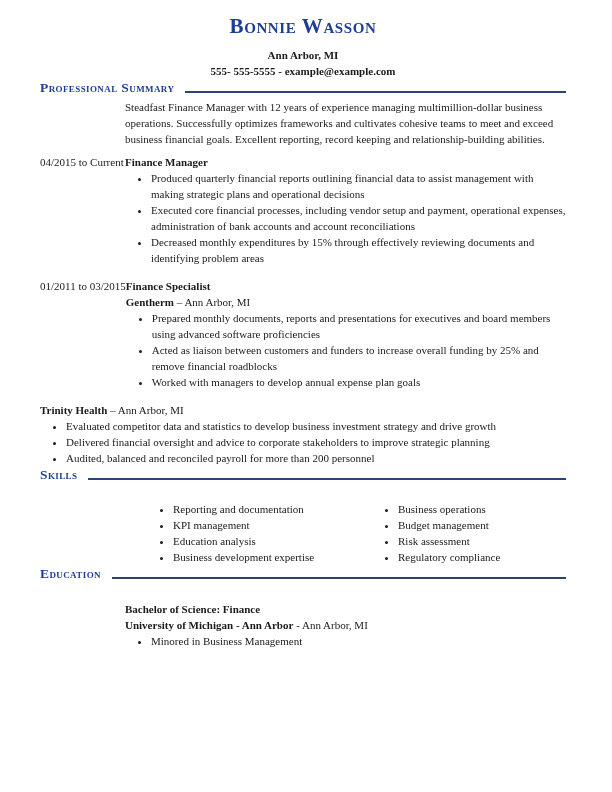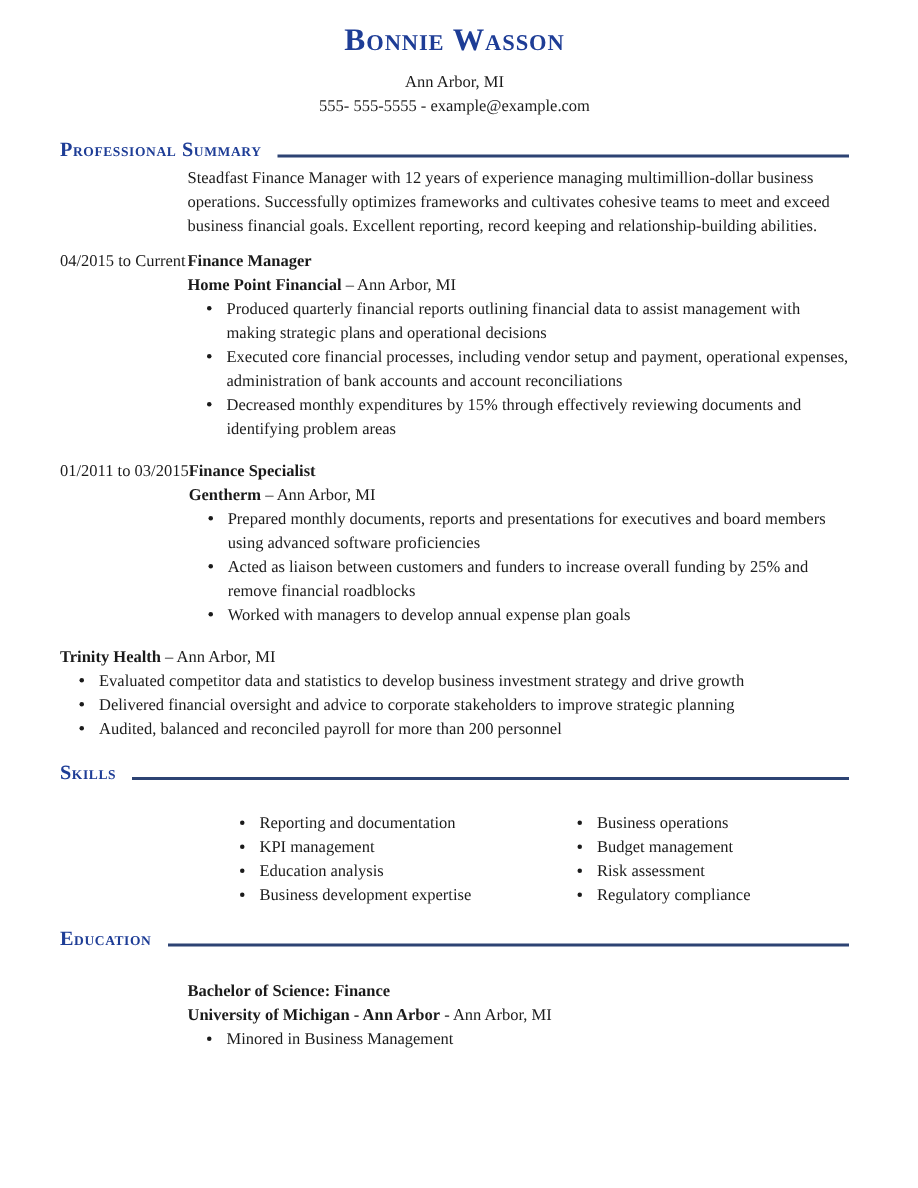--- a/index.html
+++ b/index.html
@@ -28,27 +28,28 @@
     font-weight: bold;
     font-variant: small-caps;
     letter-spacing: 0.6px;
     line-height: 27px;
     color: var(--accent-blue);
   }
   .hline {
     text-align: center;
     font-size: 11px;
     line-height: 16px;
+    font-weight: bold;
   }
   .hline.first { margin-top: 7px; }
   
   .section-head {
     display: flex;
     align-items: flex-end;
-    margin-top: 13px;
+    margin-top: 1px;
   }
   .section-title {
     color: var(--accent-blue);
     font-weight: bold;
     font-variant: small-caps;
     font-size: 13.5px;
     line-height: 15px;
     letter-spacing: 0.4px;
     white-space: nowrap;
   }
@@ -108,24 +109,20 @@
     <span class="section-title">Professional Summary</span>
     <span class="rule"></span>
   </div>
   <p class="summary">Steadfast Finance Manager with 12 years of experience managing multimillion-dollar business operations. Successfully optimizes frameworks and cultivates cohesive teams to meet and exceed business financial goals. Excellent reporting, record keeping and relationship-building abilities.</p>
 
 
   <div class="job first">
     <div class="job-dates">04/2015 to Current</div>
     <div class="job-main">
       <div class="bold">Finance Manager</div>
-      <div>
-        <span class="bold">Home Point Financial</span>
-        <span>– Ann Arbor, MI</span>
-      </div>
       <ul class="bullets">
         <li>Produced quarterly financial reports outlining financial data to assist management with making strategic plans and operational decisions</li>
         <li>Executed core financial processes, including vendor setup and payment, operational expenses, administration of bank accounts and account reconciliations</li>
         <li>Decreased monthly expenditures by 15% through effectively reviewing documents and identifying problem areas</li>
       </ul>
     </div>
   </div>
 
   <div class="job">
     <div class="job-dates">01/2011 to 03/2015</div>

